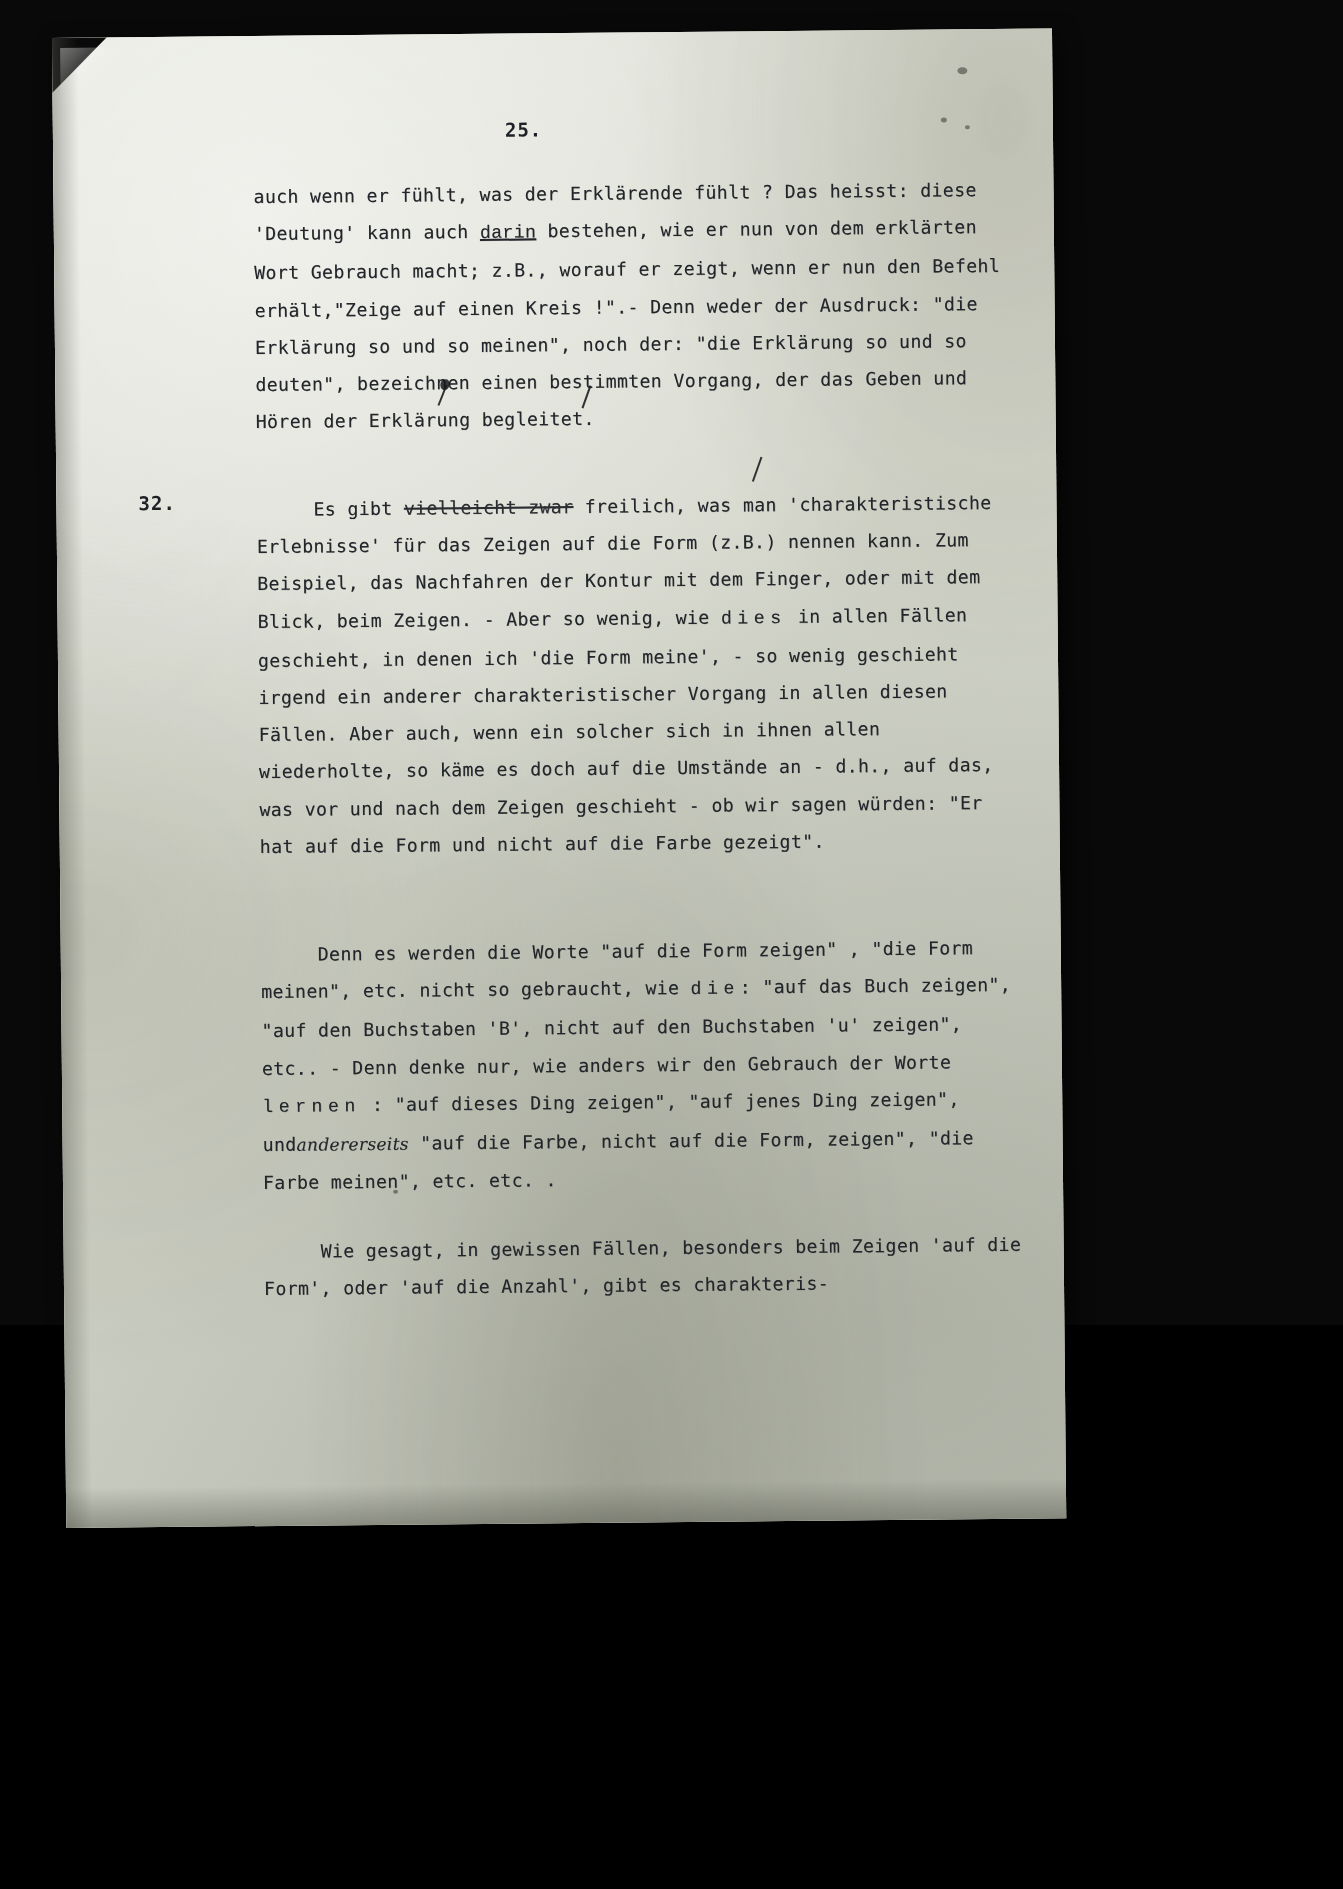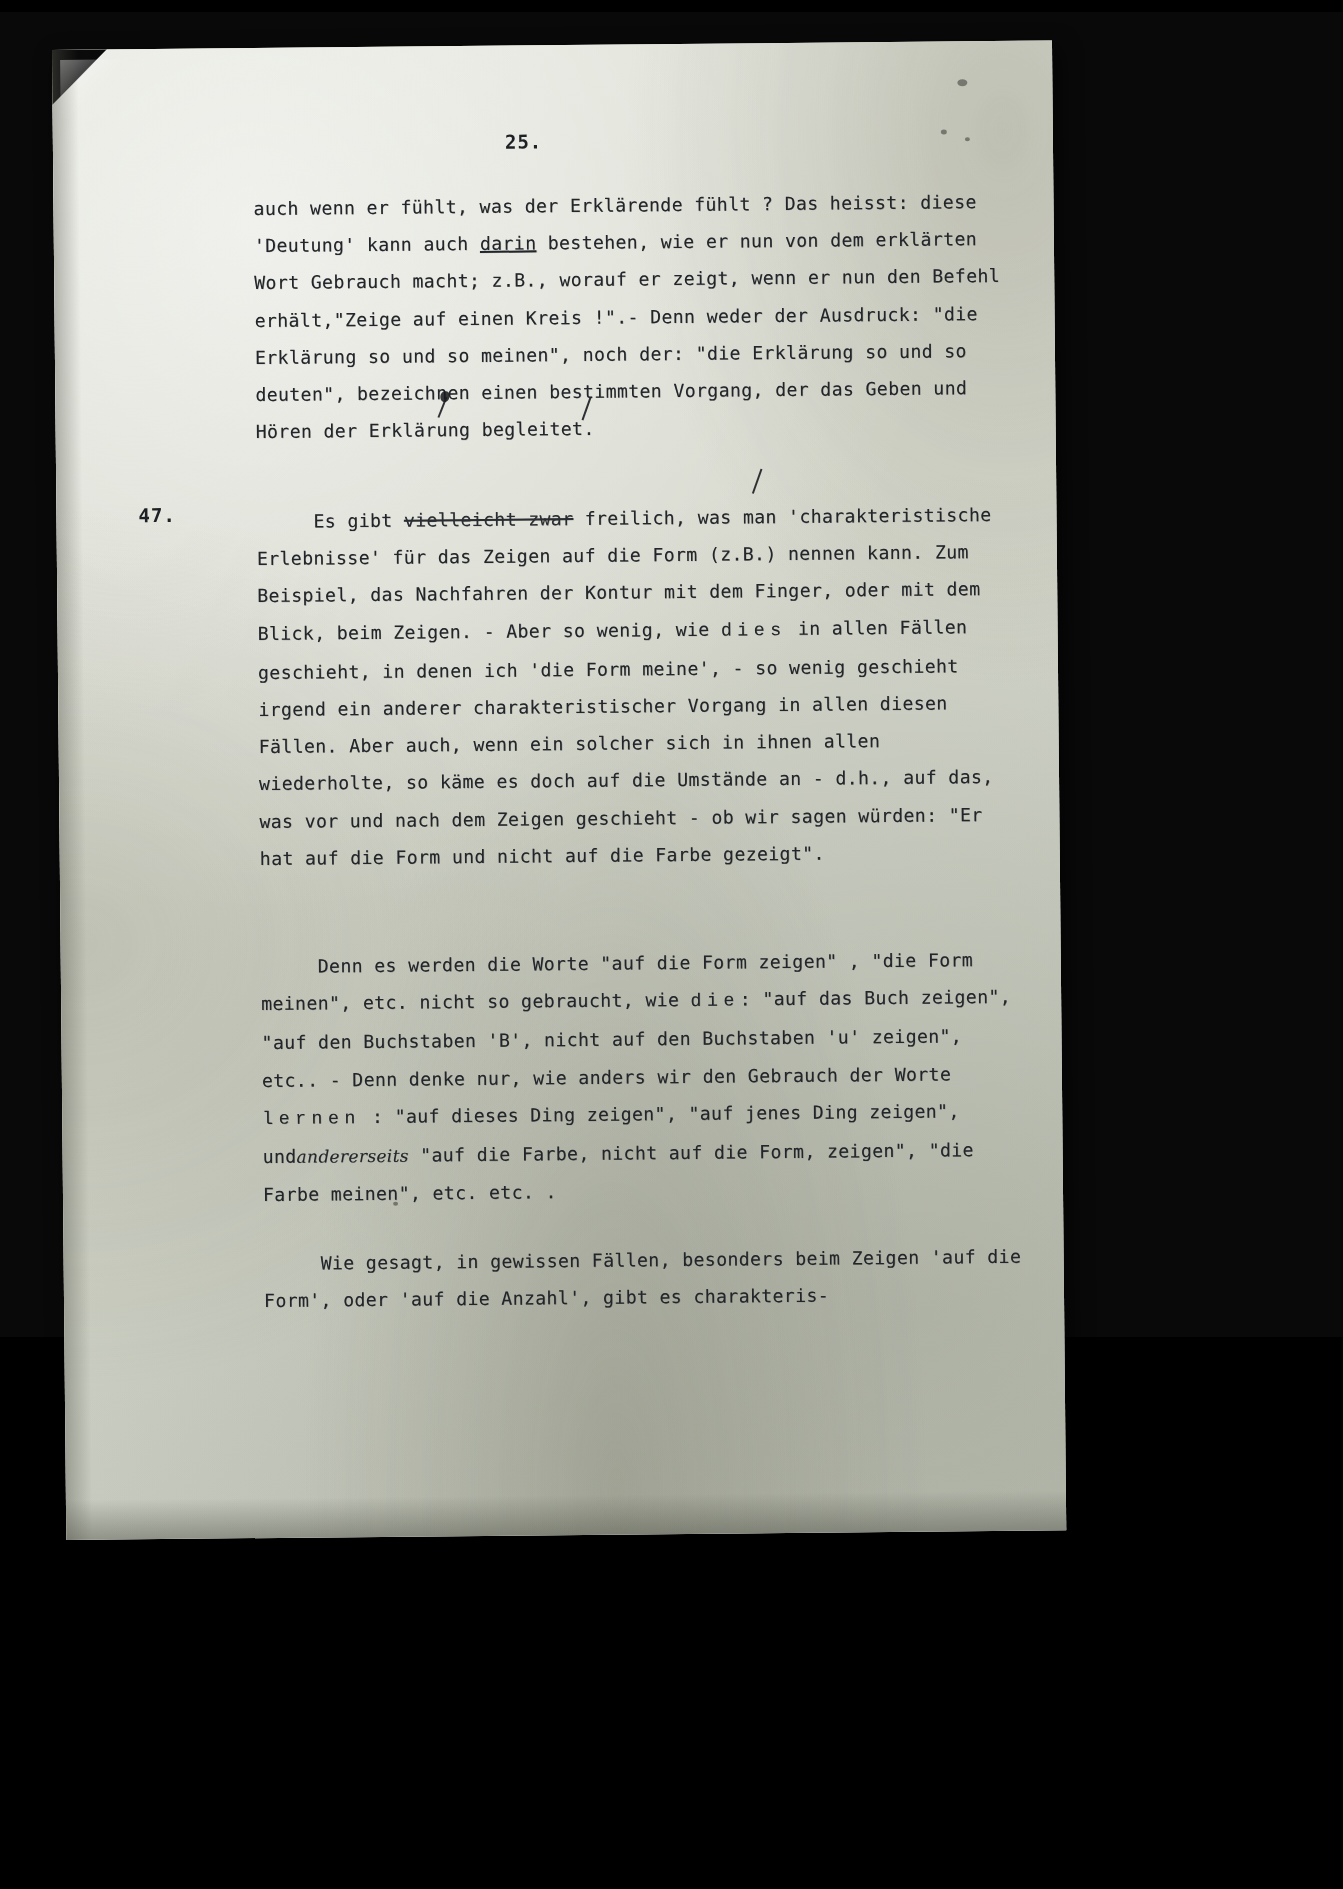--- a/index.html
+++ b/index.html
@@ -12,21 +12,20 @@
     height: 1889px;
     overflow: hidden;
     font-family: "DejaVu Sans Mono", monospace;
   }
   .scan-frame {
     position: absolute;
     left: 0; top: 0;
     width: 1343px;
     height: 1325px;
     background: #09090a;
-    margin-top: 12px;
   }
   
   .page-sheet {
     position: absolute;
     left: 52px;
     top: 38px;
     width: 1000px;
     height: 1490px;
     background: #d9dbd0;
     background-image:
@@ -120,21 +119,21 @@
   .para-1 { top: 142px; }
   .para-2 { top: 455px; }
   .para-3 { top: 900px; }
   .para-4 { top: 1197px; }
   .indent { display: inline-block; width: 5.2ch; }
   .strike-out {
     text-decoration: line-through;
     text-decoration-thickness: 2px;
     color: #2a2d31;
   }
-  .underlined { text-decoration: underline; text-decoration-thickness: 1.5px; }
+  .underlined { text-decoration: underline; text-decoration-thickness: 1.5px; font-family: Liberation Mono, monospace; }
   .spaced { letter-spacing: 5.5px; font-family: Liberation Mono, monospace; }
   .handwritten {
     font-family: "DejaVu Serif", serif;
     font-style: italic;
     font-size: 17px;
     color: #24262a;
   }
   .pen-mark {
     position: absolute;
     background: #1b1d20;
@@ -176,21 +175,21 @@
       <div class="spot" style="left:905px; top:38px; width:10px; height:7px;"></div>
       <div class="spot" style="left:888px; top:88px; width:6px; height:5px;"></div>
       <div class="spot" style="left:912px; top:96px; width:5px; height:4px;"></div>
       <div class="spot" style="left:330px; top:1155px; width:5px; height:4px;"></div>
     </div>
 
     <div class="typescript">
 
       <div class="page-number">25.</div>
 
-      <div class="margin-number">47.</div>
+      <div class="margin-number">32.</div>
 
       <div class="body-block para-1">auch wenn er fühlt, was der Erklärende fühlt ? Das heisst: diese 'Deutung' kann auch <span class="underlined">darin</span> bestehen, wie er nun von dem erklärten Wort Gebrauch macht; z.B., worauf er zeigt, wenn er nun den Befehl erhält,"Zeige auf einen Kreis !".- Denn weder der Ausdruck: "die Erklärung so und so meinen", noch der: "die Erklärung so und so deuten", bezeichnen einen bestimmten Vorgang, der das Geben und Hören der Erklärung begleitet.</div>
 
       <div class="body-block para-2"><span class="indent"></span>Es gibt <span class="strike-out">vielleicht zwar</span> freilich, was man 'charakteristische Erlebnisse' für das Zeigen auf die Form (z.B.) nennen kann. Zum Beispiel, das Nachfahren der Kontur mit dem Finger, oder mit dem Blick, beim Zeigen. - Aber so wenig, wie <span class="spaced">dies</span> in allen Fällen geschieht, in denen ich 'die Form meine', - so wenig geschieht irgend ein anderer charakteristischer Vorgang in allen diesen Fällen. Aber auch, wenn ein solcher sich in ihnen allen wiederholte, so käme es doch auf die Umstände an - d.h., auf das, was vor und nach dem Zeigen geschieht - ob wir sagen würden: "Er hat auf die Form und nicht auf die Farbe gezeigt".</div>
 
       <div class="body-block para-3"><span class="indent"></span>Denn es werden die Worte "auf die Form zeigen" , "die Form meinen", etc. nicht so gebraucht, wie <span class="spaced">die</span>: "auf das Buch zeigen", "auf den Buchstaben 'B', nicht auf den Buchstaben 'u' zeigen", etc.. - Denn denke nur, wie anders wir den Gebrauch der Worte <span class="spaced">lernen</span> : "auf dieses Ding zeigen", "auf jenes Ding zeigen", und<span class="handwritten">andererseits</span> "auf die Farbe, nicht auf die Form, zeigen", "die Farbe meinen", etc. etc. .</div>
 
       <div class="body-block para-4"><span class="indent"></span>Wie gesagt, in gewissen Fällen, besonders beim Zeigen 'auf die Form', oder 'auf die Anzahl', gibt es charakteris-</div>
 
       <div class="blot-1"></div>

